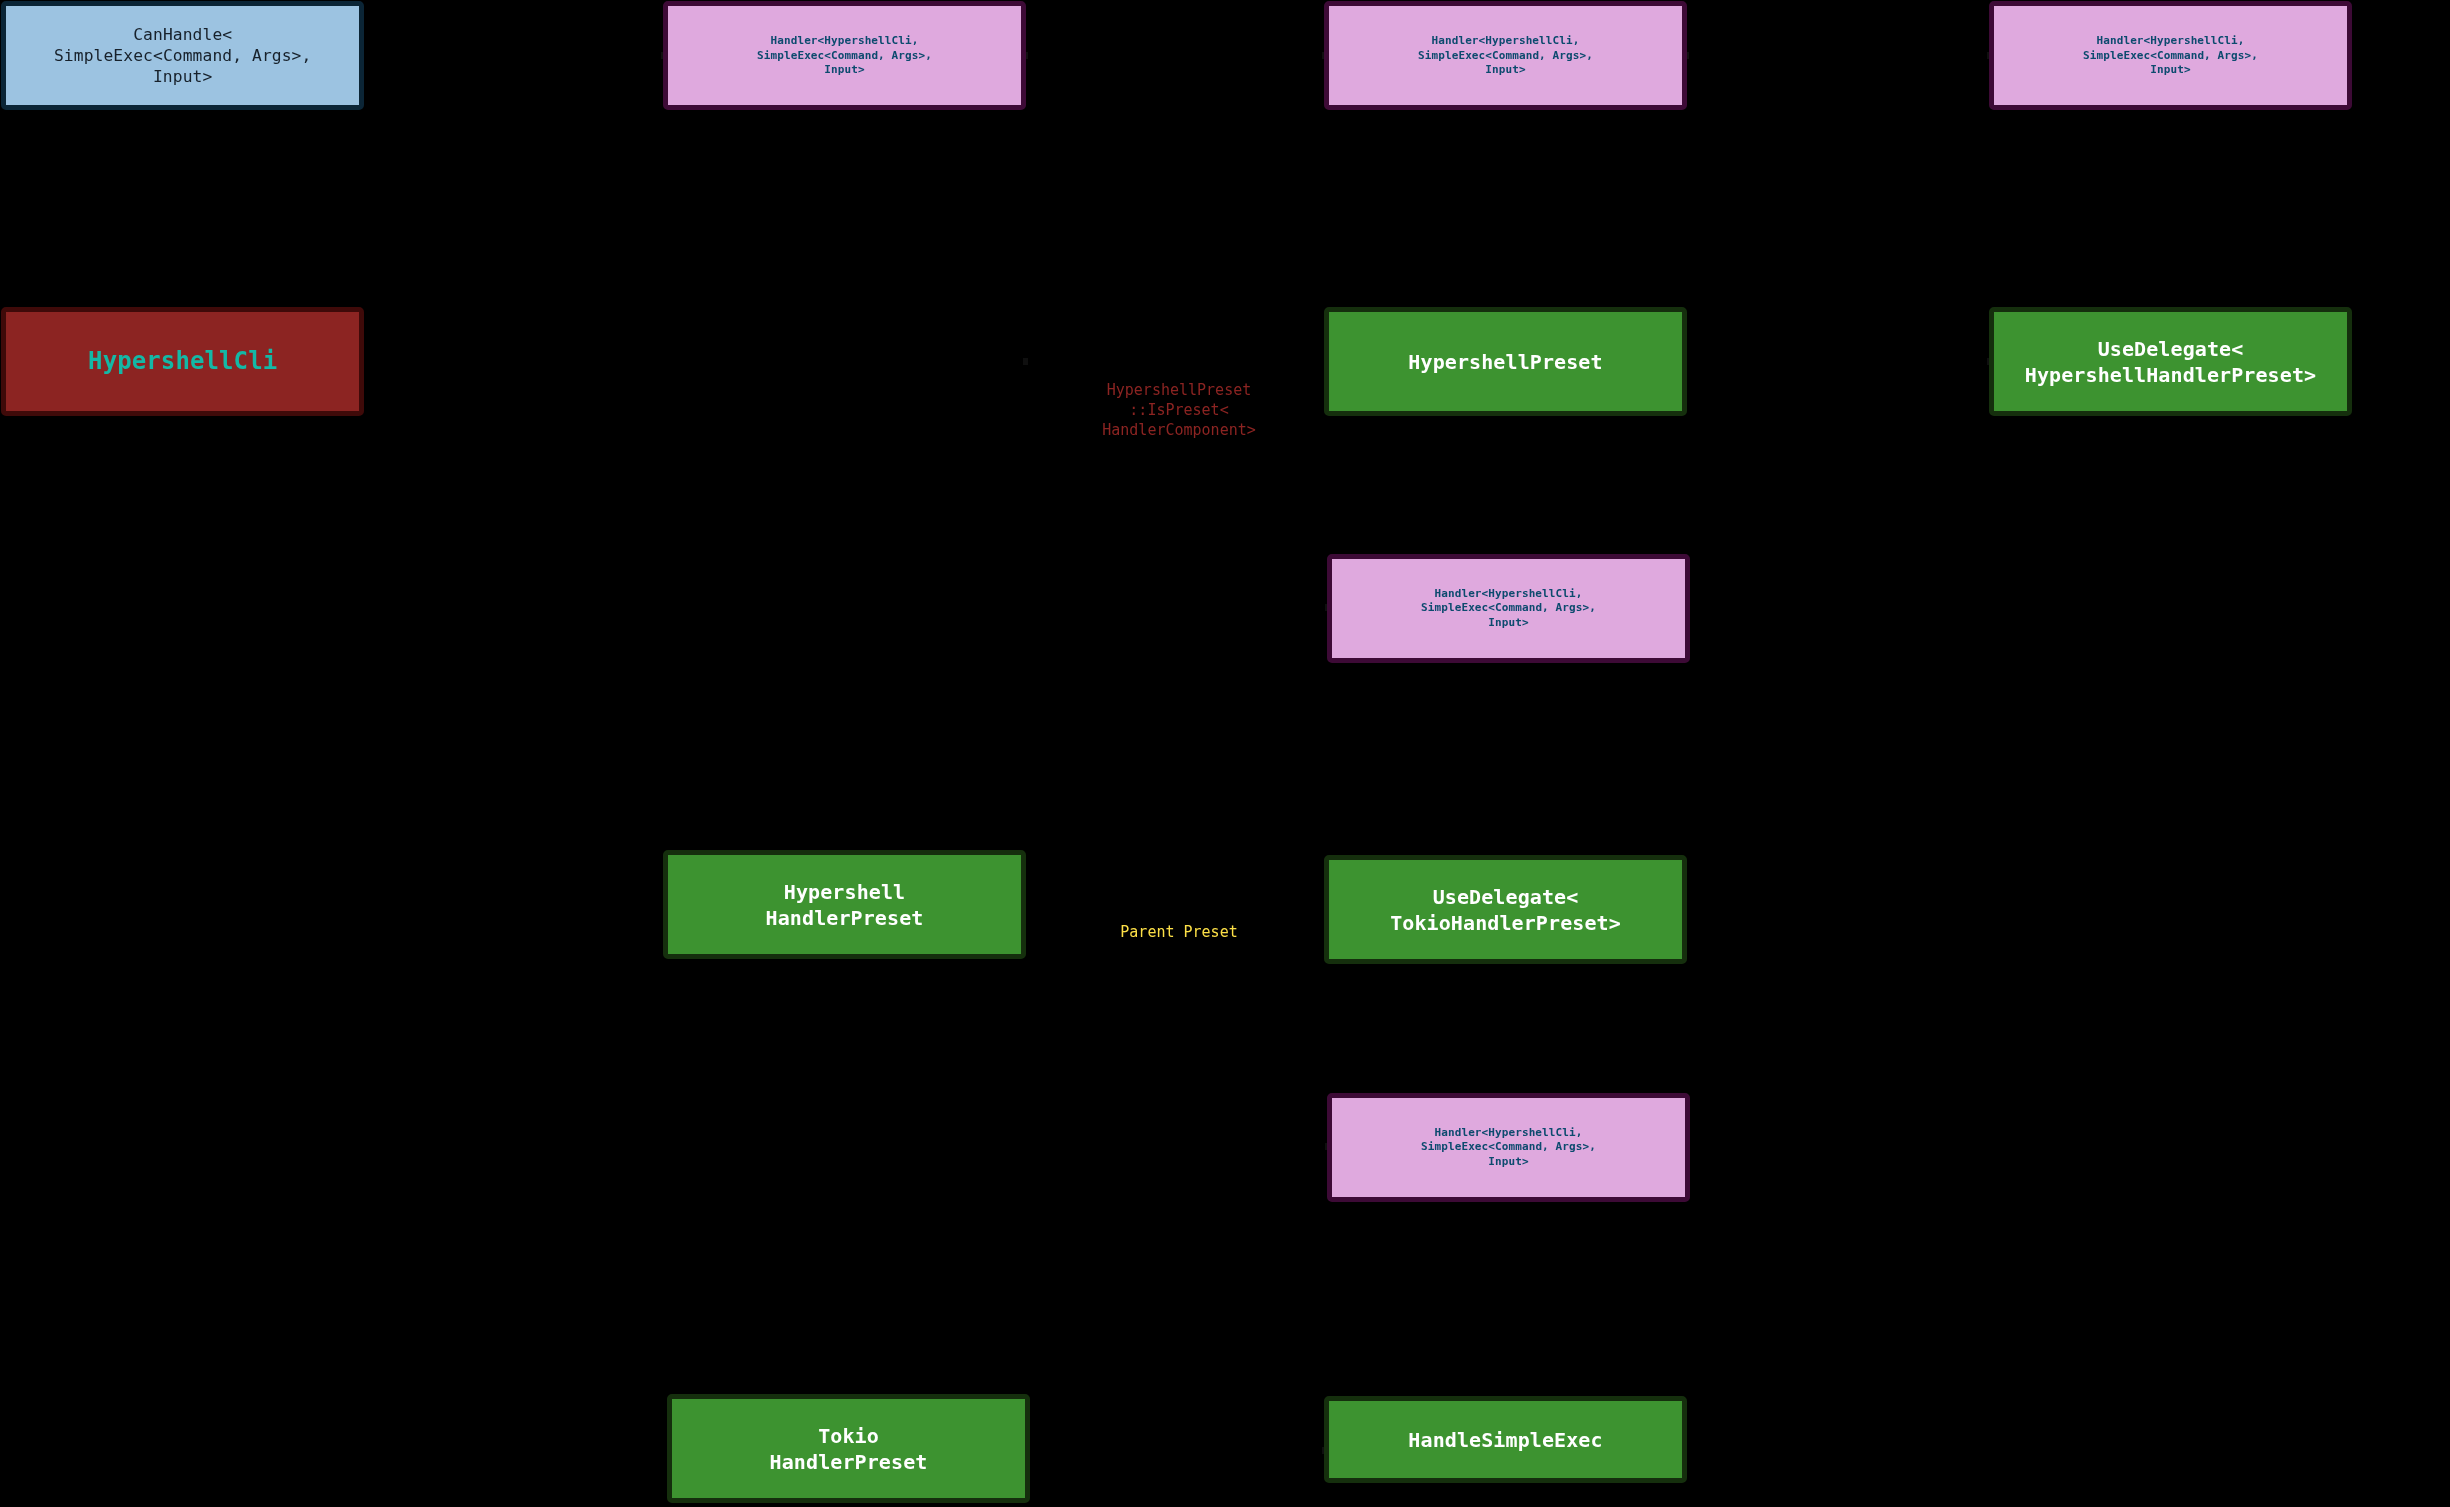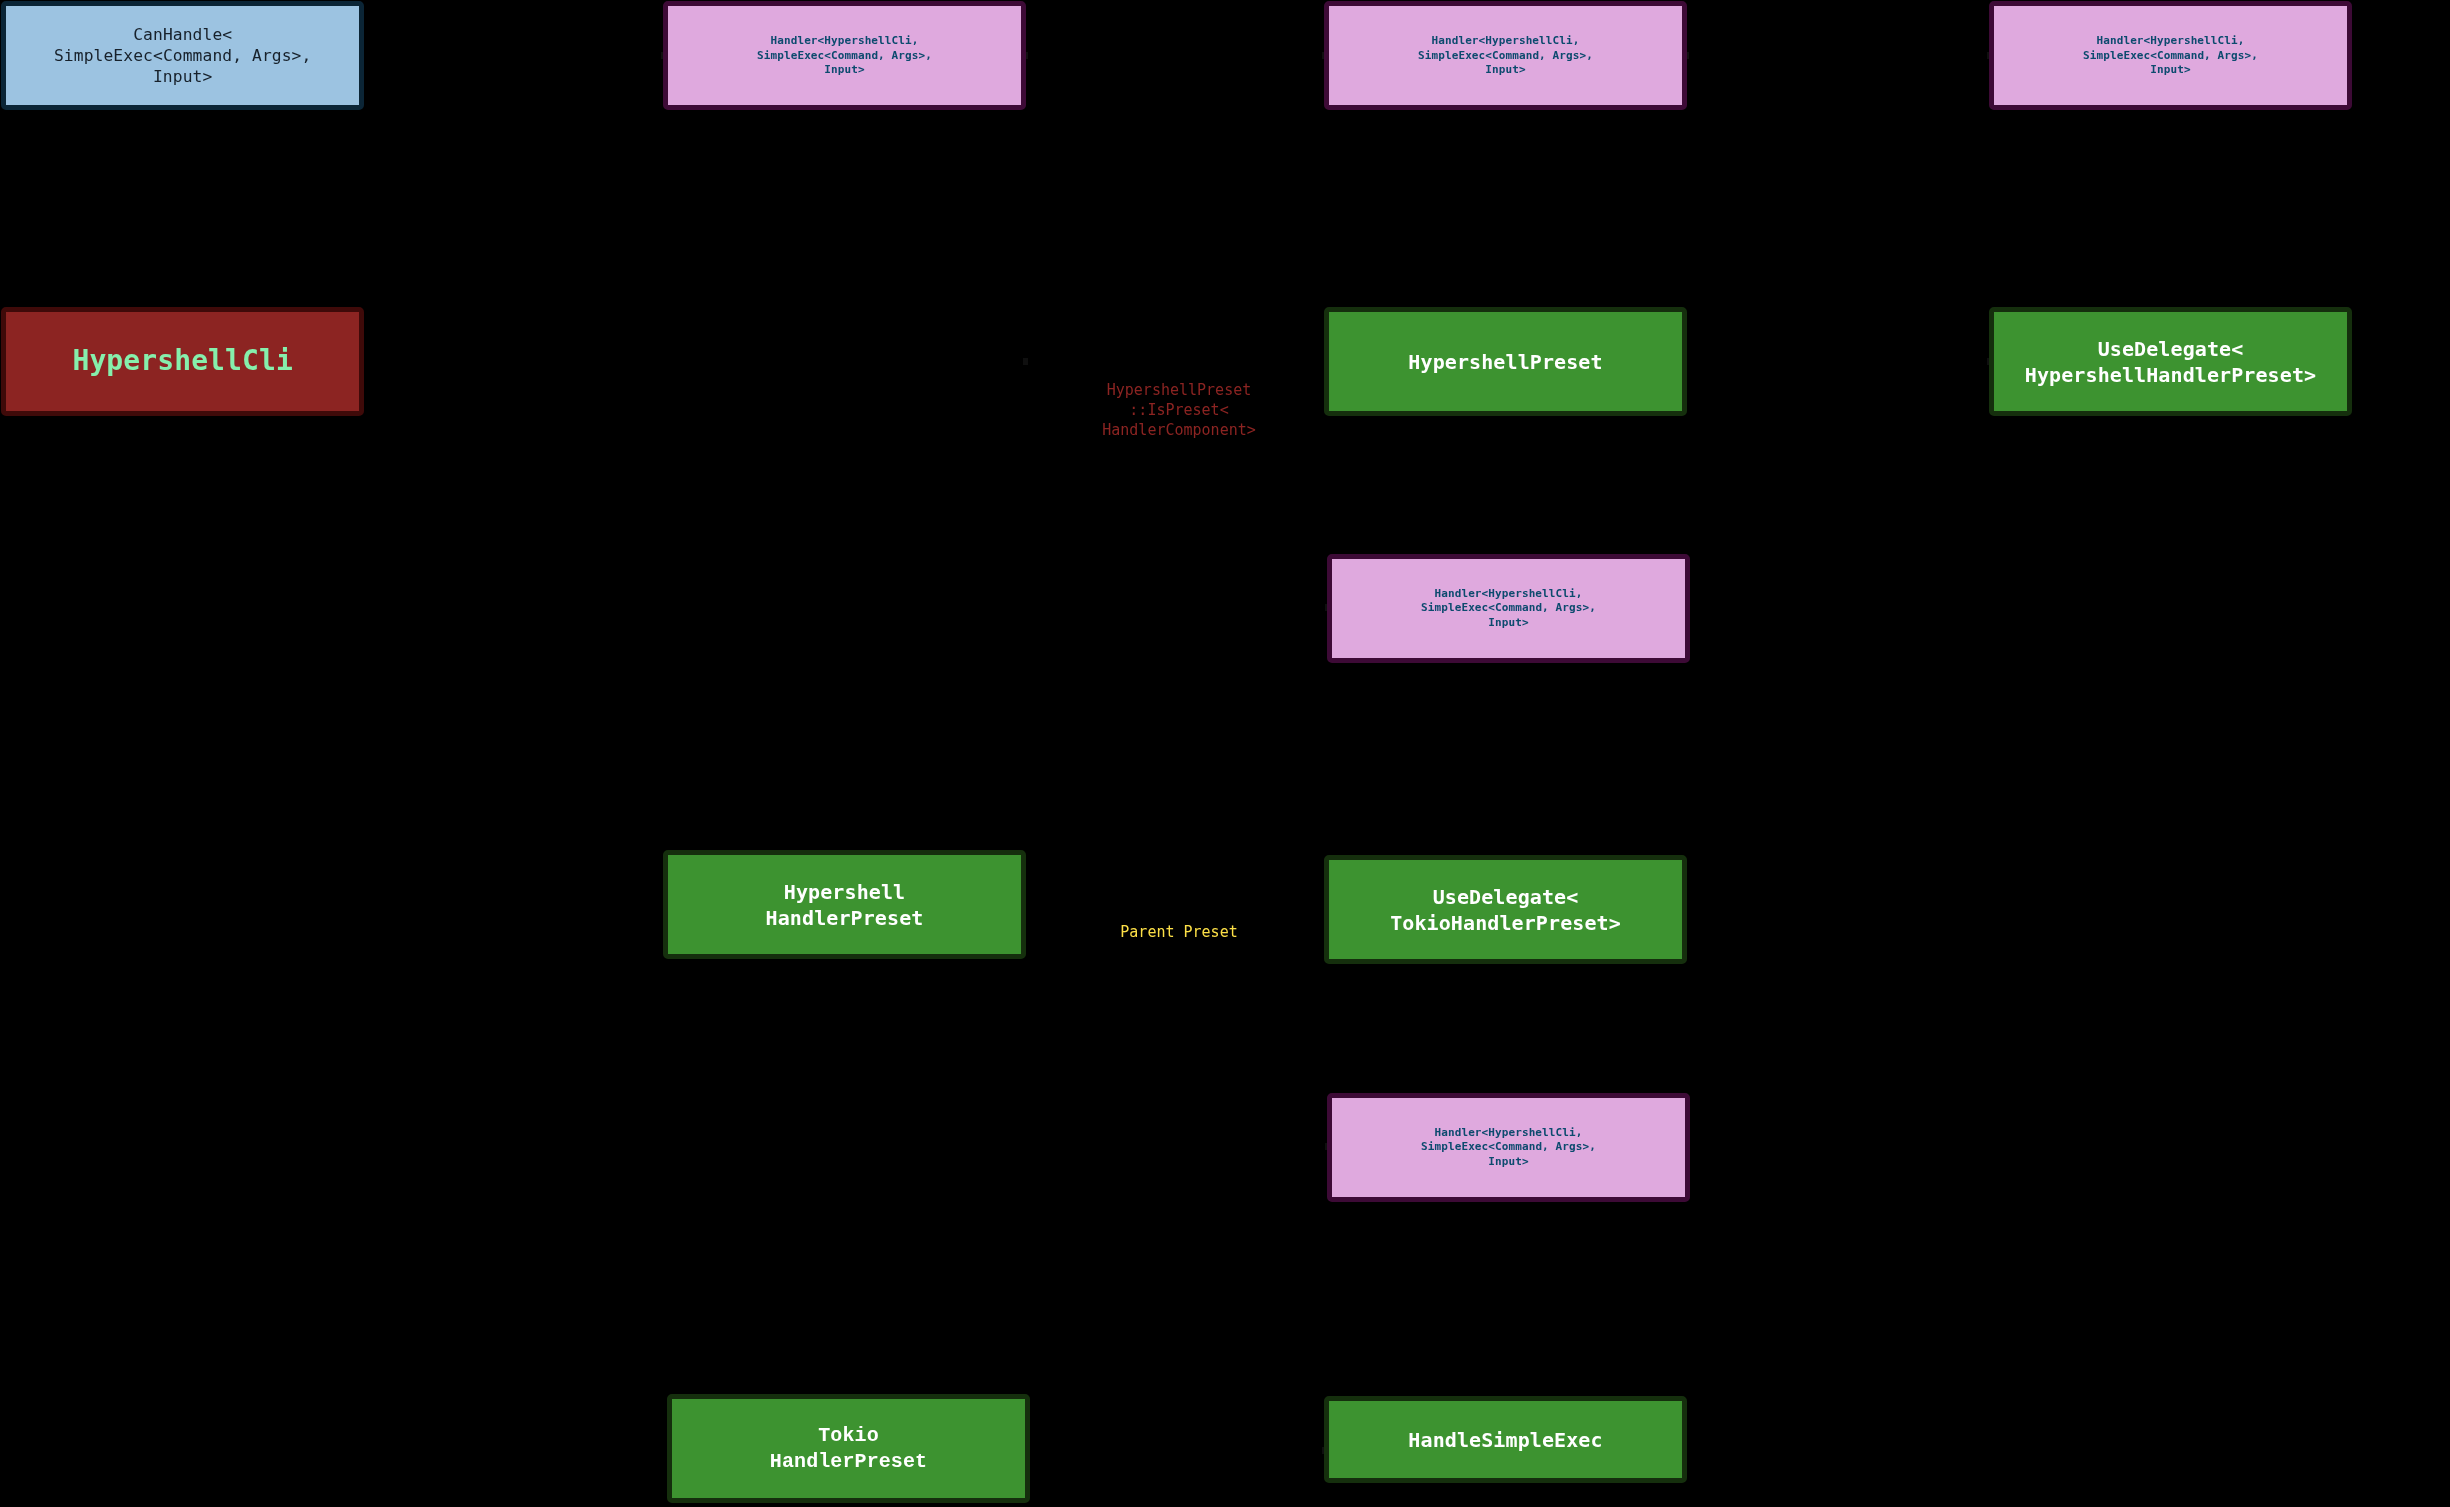--- a/index.html
+++ b/index.html
@@ -44,22 +44,22 @@
     border-color: #3d0a36;
     border-width: 5.4px;
     color: #0c4a6e;
     font-size: 11px;
     font-weight: 700;
   }
   .node.type-root {             
     background: #8c2422;
     border-color: #3f0a09;
     border-width: 5.4px;
-    color: #86efac;
-    font-size: 28px;
+    color: #14b8a6;
+    font-size: 24px;
     font-weight: 700;
   }
   .node.type-component {        
     background: #3d9330;
     border-color: #152f0d;
     border-width: 5.4px;
     color: #ffffff;
     font-size: 20px;
     font-weight: 700;
   }
@@ -114,21 +114,21 @@
     <div class="node type-handler" style="left: 1327px; top: 554px; width: 363px; height: 109px;">Handler&lt;HypershellCli,
 SimpleExec&lt;Command, Args&gt;,
 Input&gt;</div>
     <div class="node type-component" style="left: 663px; top: 850px; width: 363px; height: 109px;">Hypershell
 HandlerPreset</div>
     <div class="node type-component" style="left: 1324px; top: 855px; width: 363px; height: 109px;">UseDelegate&lt;
 TokioHandlerPreset&gt;</div>
     <div class="node type-handler" style="left: 1327px; top: 1093px; width: 363px; height: 109px;">Handler&lt;HypershellCli,
 SimpleExec&lt;Command, Args&gt;,
 Input&gt;</div>
-    <div class="node type-component" style="left: 667px; top: 1394px; width: 363px; height: 109px; font-family: Liberation Mono, monospace;">Tokio
+    <div class="node type-component" style="left: 667px; top: 1394px; width: 363px; height: 109px;">Tokio
 HandlerPreset</div>
     <div class="node type-component" style="left: 1324px; top: 1396px; width: 363px; height: 87px;">HandleSimpleExec</div>
     <div class="edge-label kind-constraint" style="left: 1037px; top: 381px; width: 284px;">HypershellPreset
 ::IsPreset&lt;
 HandlerComponent&gt;</div>
     <div class="edge-label kind-parent" style="left: 1037px; top: 923px; width: 284px;">Parent Preset</div>
   </div>
 
 
 </body></html>

